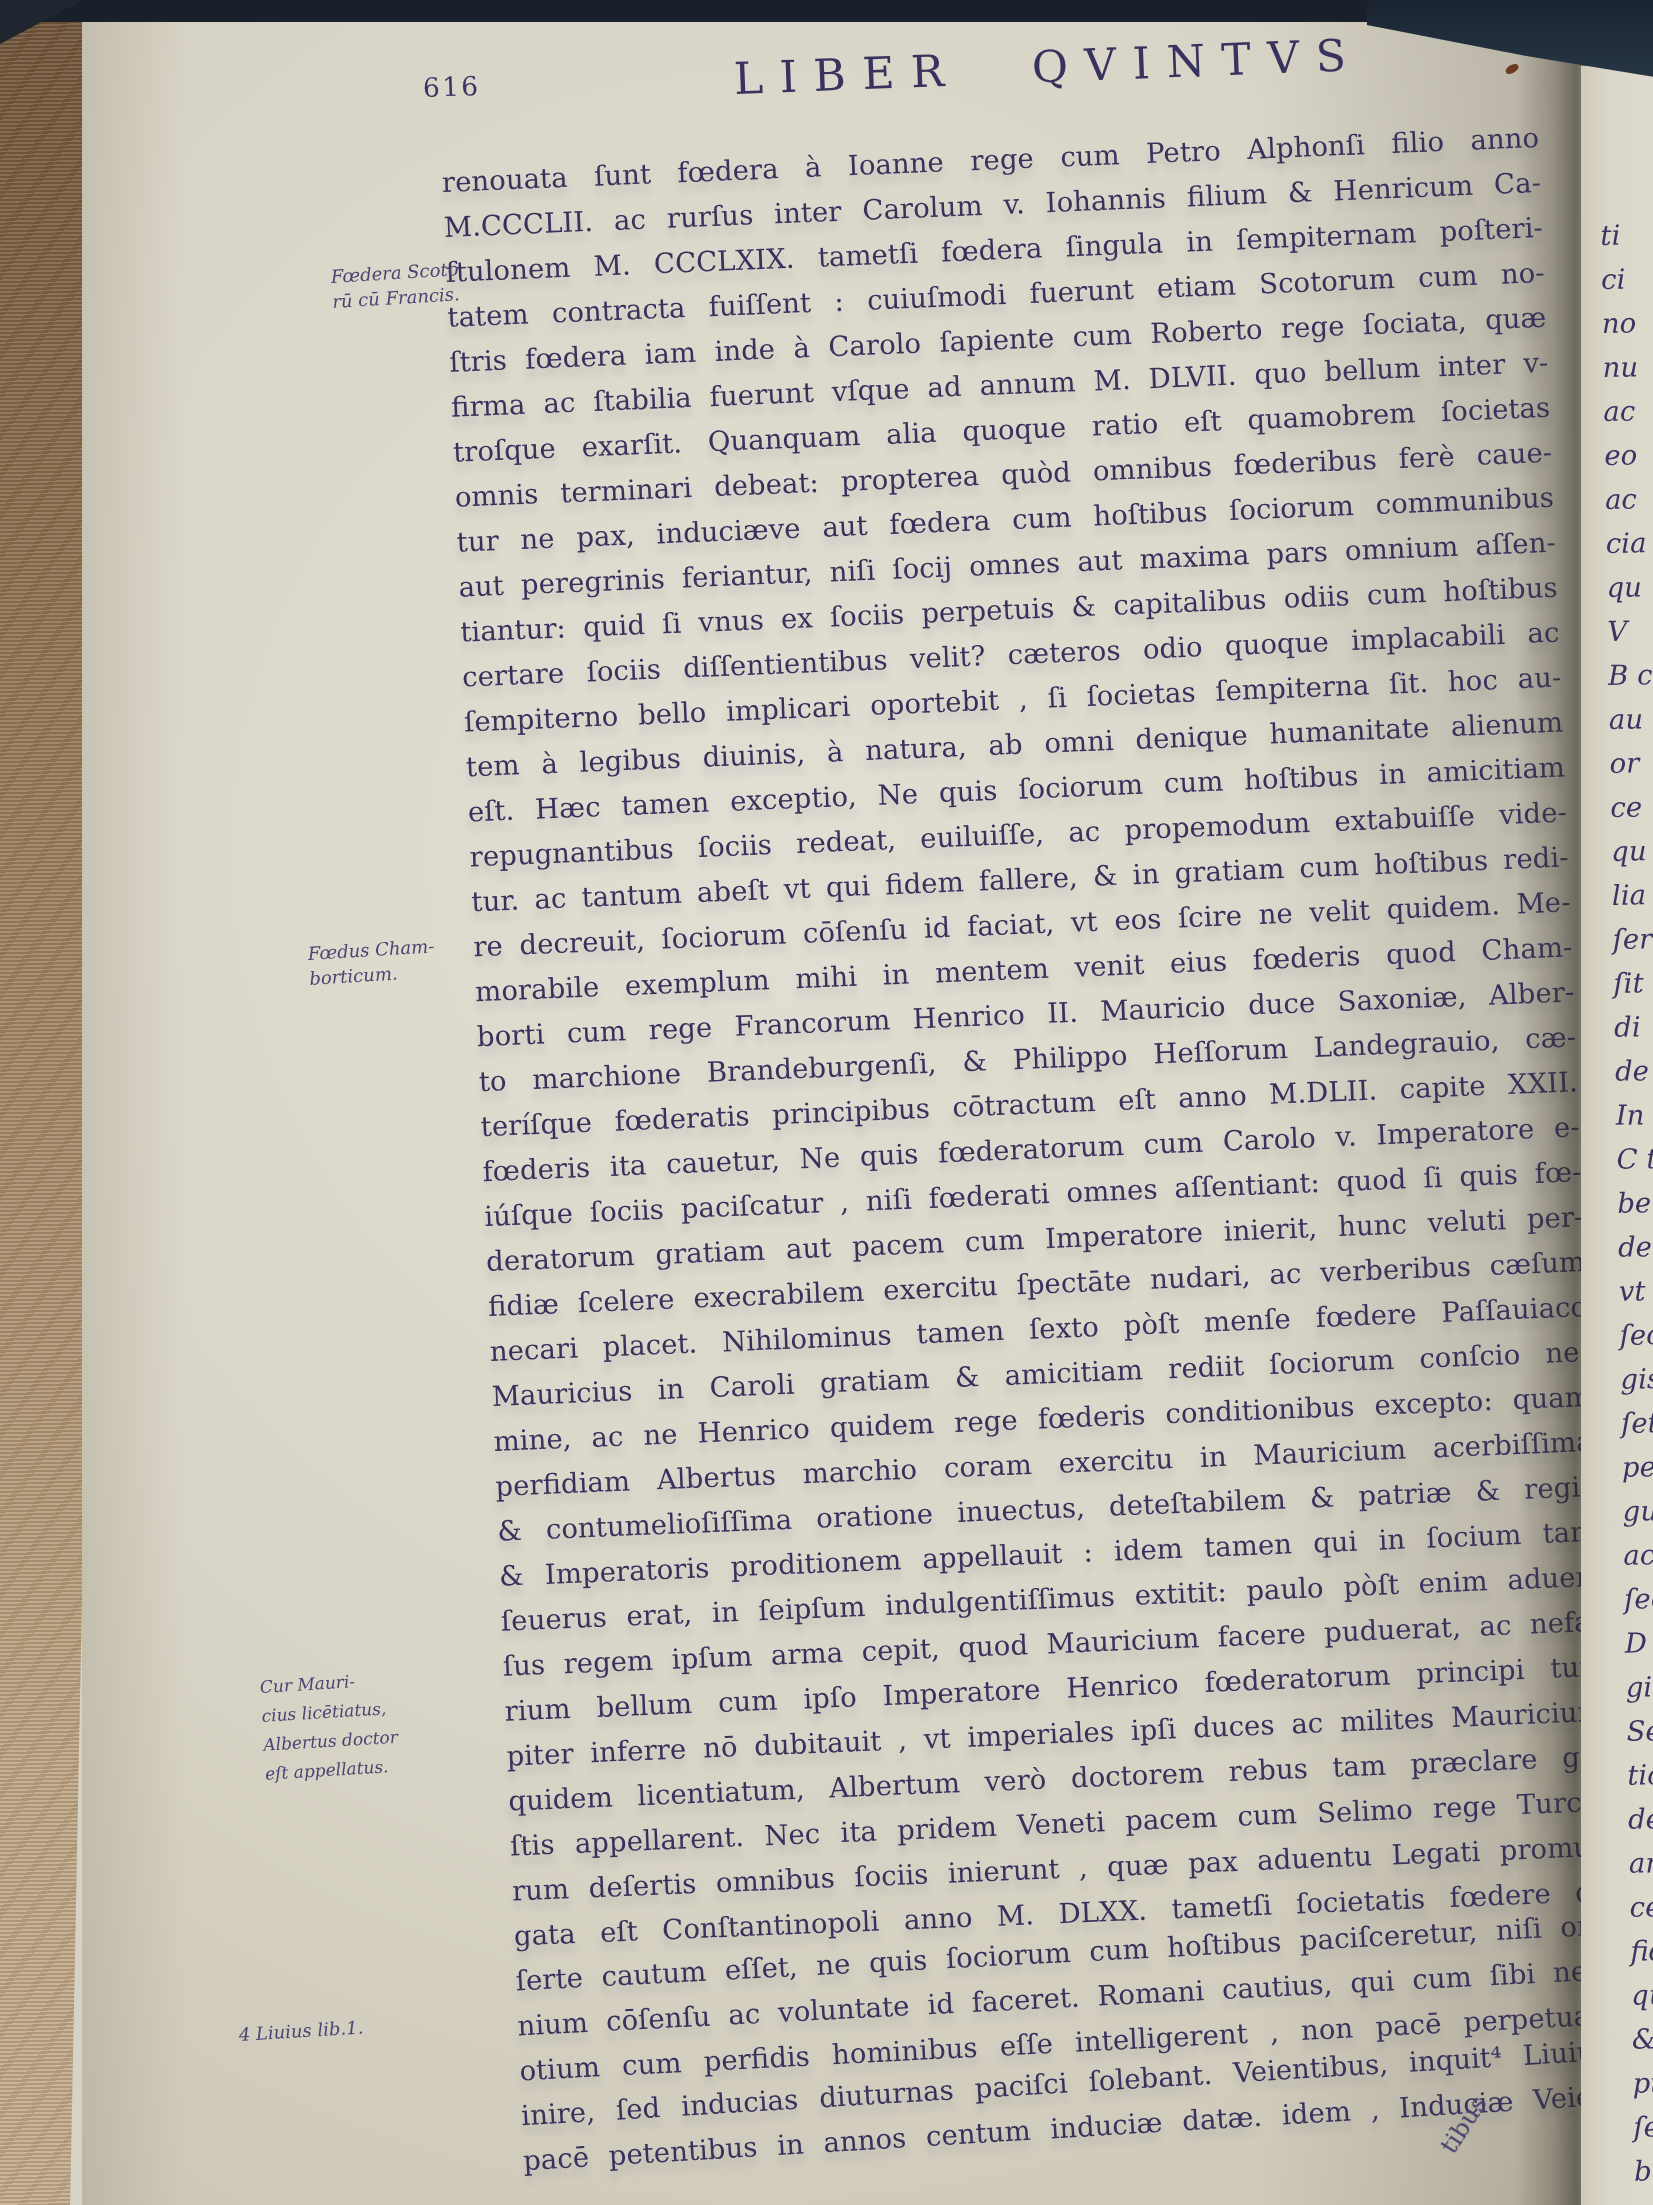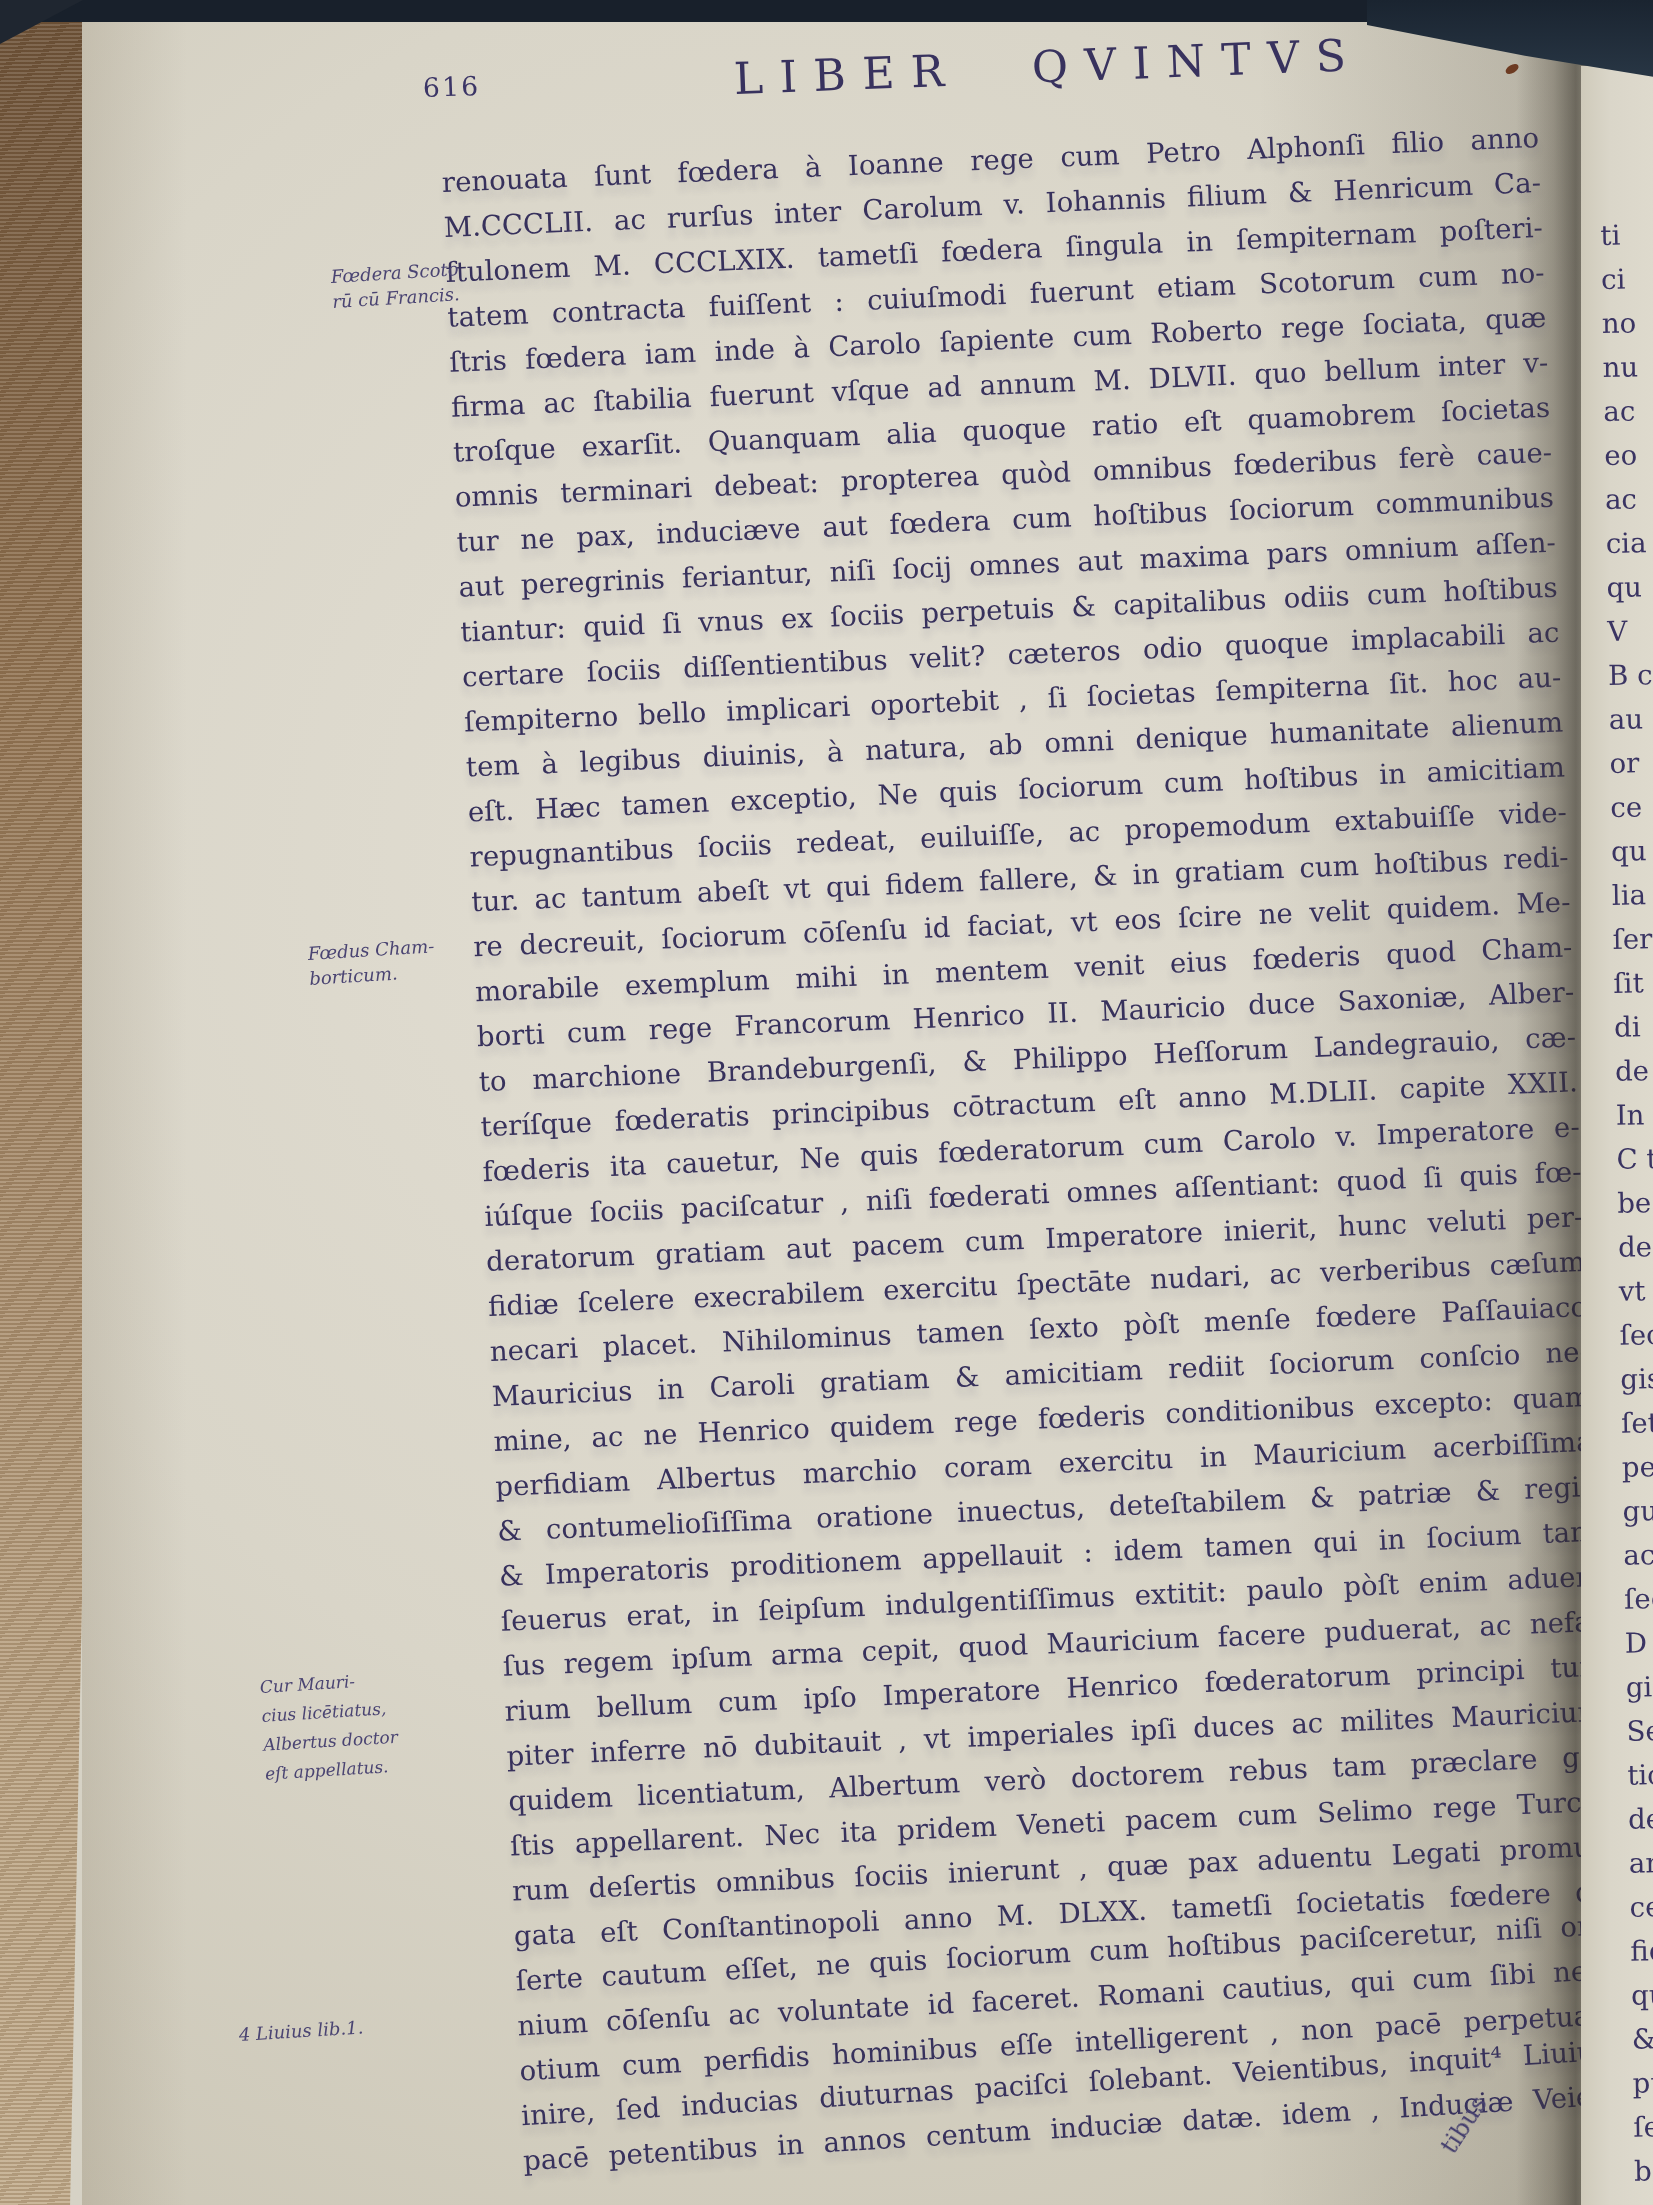--- a/index.html
+++ b/index.html
@@ -27,21 +27,21 @@
   
   .page{position:absolute;left:82px;right:65px;top:22px;bottom:0;
     background:radial-gradient(120% 90% at 45% 38%,#e2ded3 0%,#d9d5c8 45%,#cdc8b8 78%,#bab4a2 100%);}
   .page-inner-shade{position:absolute;inset:0;
     background:linear-gradient(90deg,rgba(120,105,80,.18) 0%,rgba(0,0,0,0) 7%,rgba(0,0,0,0) 78%,rgba(62,56,44,.18) 96%);}
   
   .gutter{position:absolute;right:55px;top:22px;bottom:0;width:83px;z-index:3;
     background:linear-gradient(90deg,rgba(0,0,0,0) 0%,rgba(62,56,44,.30) 45%,rgba(38,34,26,.52) 72%,rgba(96,90,74,.30) 100%);}
   
   .facing-page{position:absolute;right:0;top:66px;bottom:0;width:73px;z-index:4;
-    background:linear-gradient(90deg,#cfcaba 0%,#dad6c9 40%,#dedacd 100%);}
+    background:linear-gradient(90deg,#cfcaba 0%,#dad6c9 40%,#dedacd 100%);font-style:italic;}
   .sliver-lines{position:absolute;left:19px;top:148px;width:110px;
     font-size:27.6px;line-height:44px;color:#3a3462;white-space:nowrap;
     transform:rotate(-1deg);transform-origin:left top;}
   .sliver-lines .frag{height:44px;}
   
   .page-number{position:absolute;left:423px;top:71px;font-size:26.5px;color:#3b3566;
     transform:rotate(-2deg);letter-spacing:2.2px;}
   .running-title{position:absolute;left:733px;top:53px;font-size:44px;color:#38325e;
     letter-spacing:16.5px;word-spacing:41px;transform:rotate(-2.2deg);transform-origin:left top;}
   

